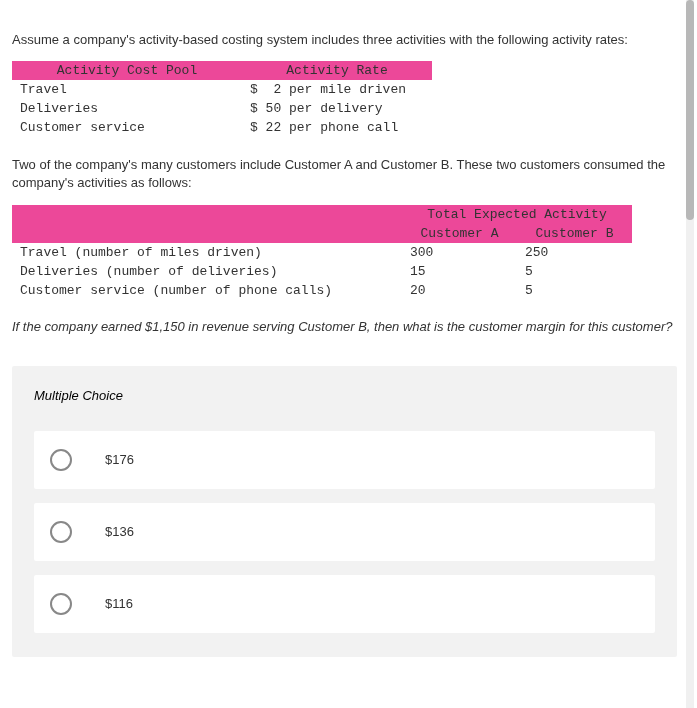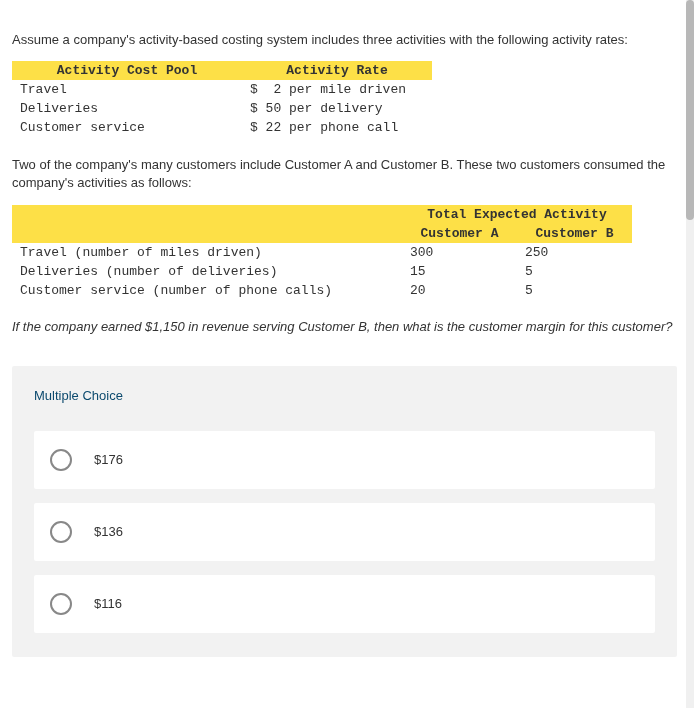--- a/index.html
+++ b/index.html
@@ -25,22 +25,22 @@
       font-size: 13px;
       border-collapse: collapse;
       margin-bottom: 10px;
     }
     .mono-table td, .mono-table th {
       padding: 2px 8px;
       text-align: left;
       white-space: pre;
     }
     .mono-table .header-row td {
-      background: #fde047;
-      font-weight: bold;
+      background: #ec4899;
+      font-weight: normal;
       text-align: center;
     }
     .mono-table .header-row {
       background: #e8e8e8;
     }
     .table2 .header-row td {
       text-align: center;
     }
     .table2 .data-cell {
       text-align: left;
@@ -48,29 +48,31 @@
     }
     .mc-container {
       margin-top: 30px;
       background: #f2f2f2;
       padding: 22px 22px 10px 22px;
       border-radius: 2px;
     }
     .mc-title {
       font-size: 13px;
       margin-bottom: 28px;
-      color: #0c4a6e;
+      color: #000000;
+      font-style: italic;
     }
     .mc-option {
       background: #fff;
       padding: 18px 16px;
       margin-bottom: 14px;
       display: flex;
       align-items: center;
       border-radius: 2px;
+      gap: 11px;
     }
     .mc-radio {
       width: 22px;
       height: 22px;
       border: 2px solid #888;
       border-radius: 50%;
       margin-right: 22px;
       flex-shrink: 0;
     }
     .mc-label {

